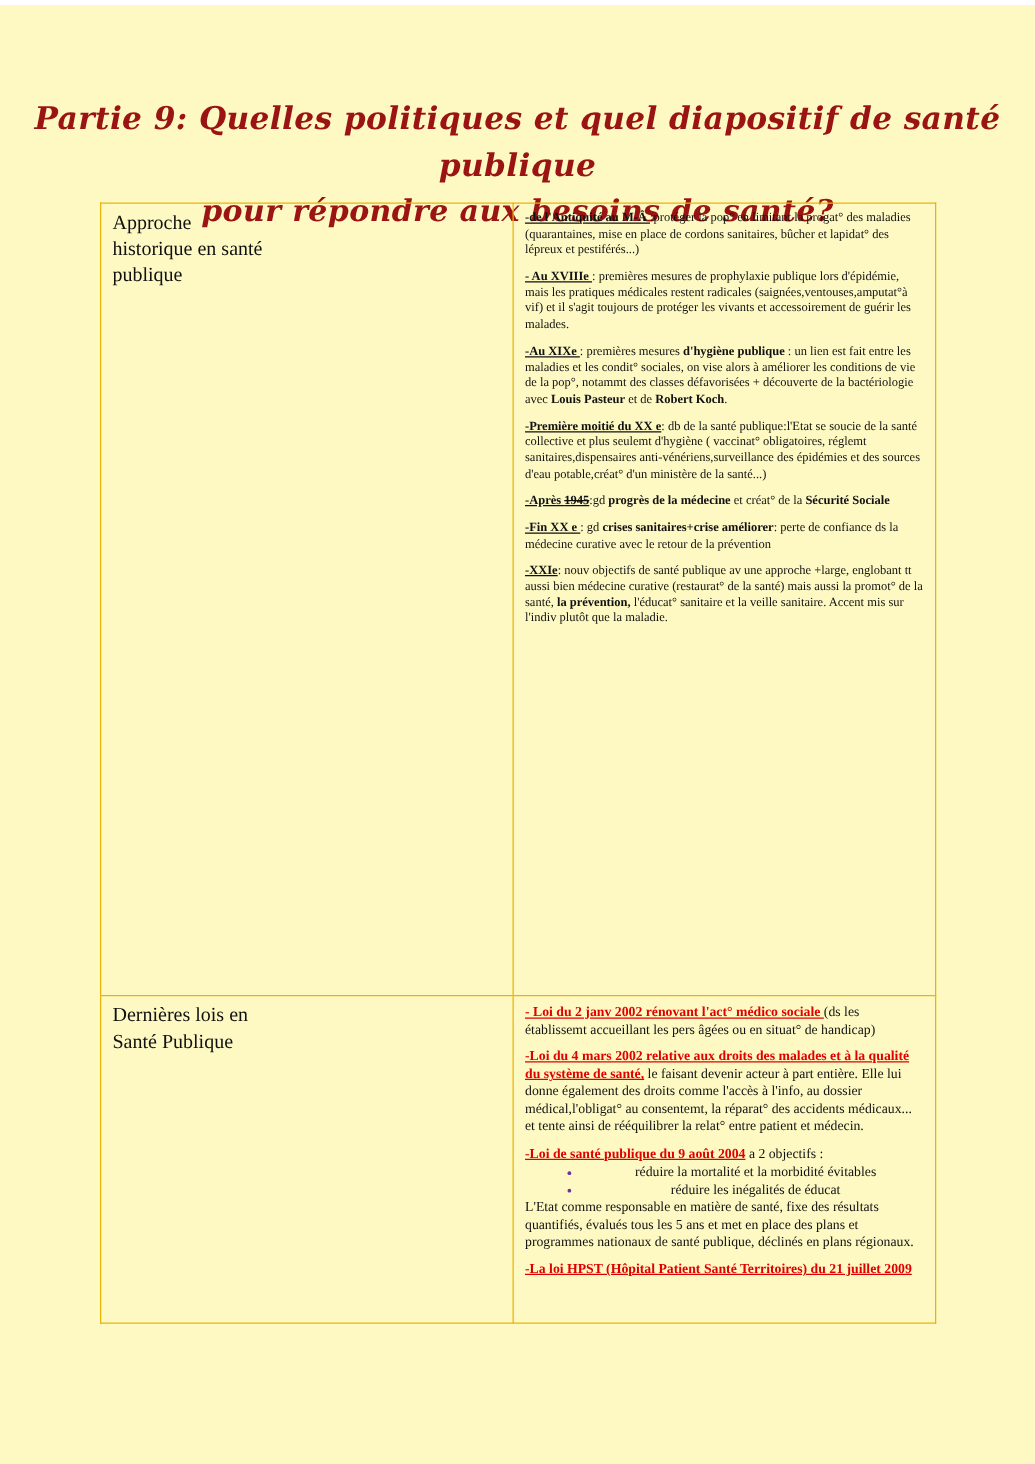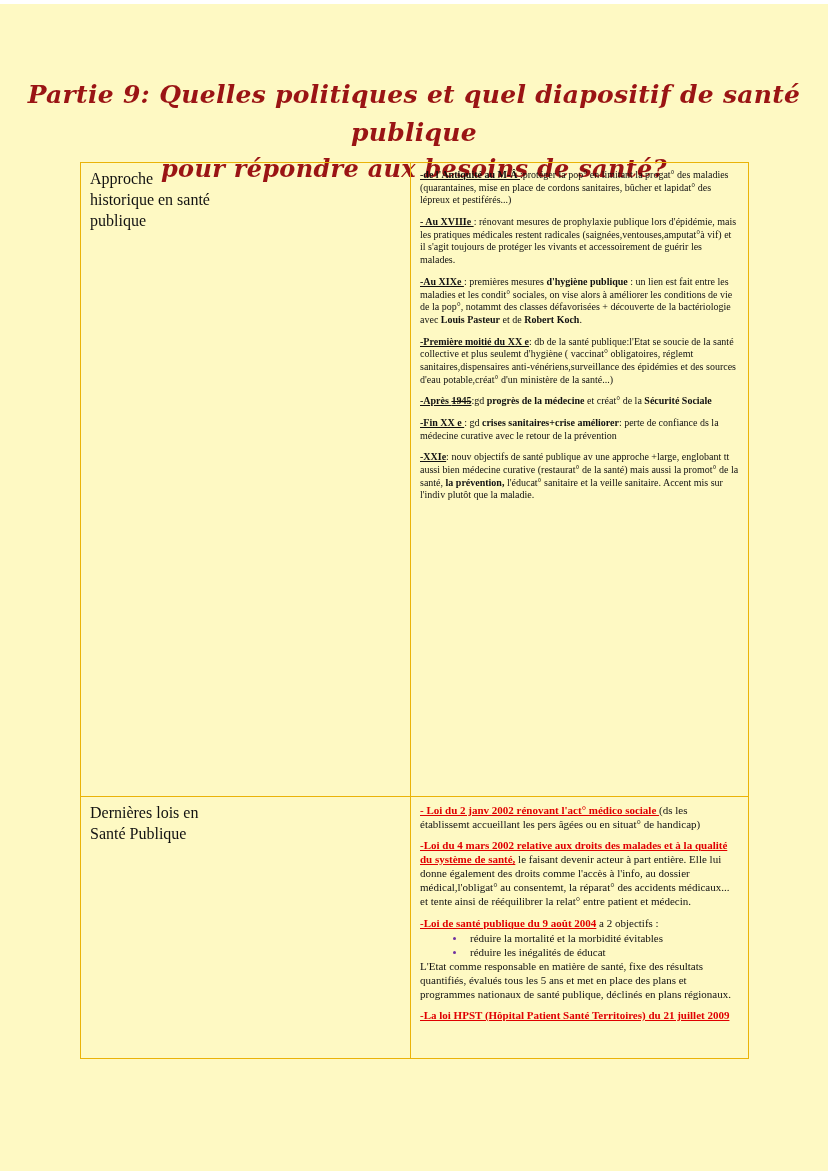--- a/index.html
+++ b/index.html
@@ -59,20 +59,21 @@
 
   .b { font-weight: bold; }
   .u { text-decoration: underline; }
   .st { text-decoration: underline line-through; }
   .red { color: #e00000; }
 
   ul.bullets {
     margin: 0;
     padding-left: 46px;
     list-style: disc;
+    text-align: center;
   }
   ul.bullets li { padding-left: 4px; }
   ul.bullets li::marker { color: #7030a0; font-size: 10px; }
 </style>
 </head>
 <body>
 
 <div class="page">
 
   <div class="title-block">
@@ -81,21 +82,21 @@
   </div>
 
   <table class="doc-table">
     <tbody>
         <tr class="row1">
       <td class="col-left">Approche
 historique en santé
 publique</td>
       <td class="col-right">
             <div class="para"><span class="b u">-de l'Antiquité au M-Â </span><span>:protéger la pop° en limitant la progat° des maladies (quarantaines, mise en place de cordons sanitaires, bûcher et lapidat° des lépreux et pestiférés...)</span></div>
-            <div class="para"><span class="b u">- Au XVIIIe </span><span>: rénovant mesures de prophylaxie publique lors d'épidémie, mais les pratiques médicales restent radicales (saignées,ventouses,amputat°à vif) et il s'agit toujours de protéger les vivants et accessoirement de guérir les malades.</span></div>
+            <div class="para"><span class="b u">- Au XVIIIe </span><span>: premières mesures de prophylaxie publique lors d'épidémie, mais les pratiques médicales restent radicales (saignées,ventouses,amputat°à vif) et il s'agit toujours de protéger les vivants et accessoirement de guérir les malades.</span></div>
             <div class="para"><span class="b u">-Au XIXe </span><span>: premières mesures </span><span class="b">d'hygiène publique</span><span> : un lien est fait entre les maladies et les condit° sociales, on vise alors à améliorer les conditions de vie de la pop°, notammt des classes défavorisées + découverte de la bactériologie avec </span><span class="b">Louis Pasteur</span><span> et de </span><span class="b">Robert Koch</span><span>.</span></div>
             <div class="para"><span class="b u">-Première moitié du XX e</span><span>: db de la santé publique:l'Etat se soucie de la santé collective et plus seulemt d'hygiène ( vaccinat° obligatoires, réglemt sanitaires,dispensaires anti-vénériens,surveillance des épidémies et des sources d'eau potable,créat° d'un ministère de la santé...)</span></div>
             <div class="para"><span class="b u">-Après </span><span class="b u st">1945</span><span>:gd </span><span class="b">progrès de la médecine</span><span> et créat° de la </span><span class="b">Sécurité Sociale</span></div>
             <div class="para"><span class="b u">-Fin XX e </span><span>: gd </span><span class="b">crises sanitaires+crise améliorer</span><span>: perte de confiance ds la médecine curative avec le retour de la prévention</span></div>
             <div class="para"><span class="b u">-XXIe</span><span>: nouv objectifs de santé publique av une approche +large, englobant tt aussi bien médecine curative (restaurat° de la santé) mais aussi la promot° de la santé, </span><span class="b">la prévention, </span><span>l'éducat° sanitaire et la veille sanitaire. Accent mis sur l'indiv plutôt que la maladie.</span></div>
           </td>
     </tr>
     <tr class="row2">
       <td class="col-left">Dernières lois en
 Santé Publique</td>

